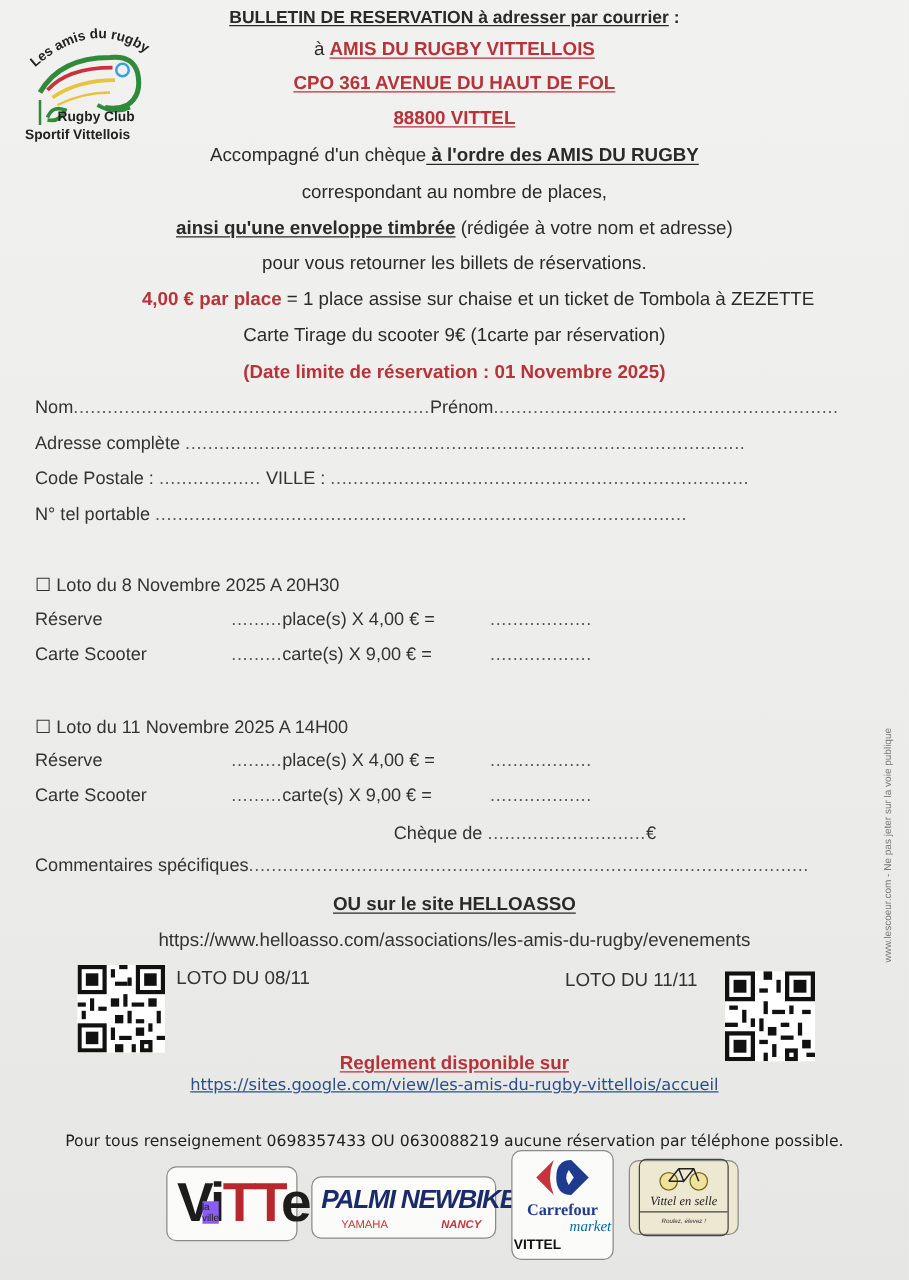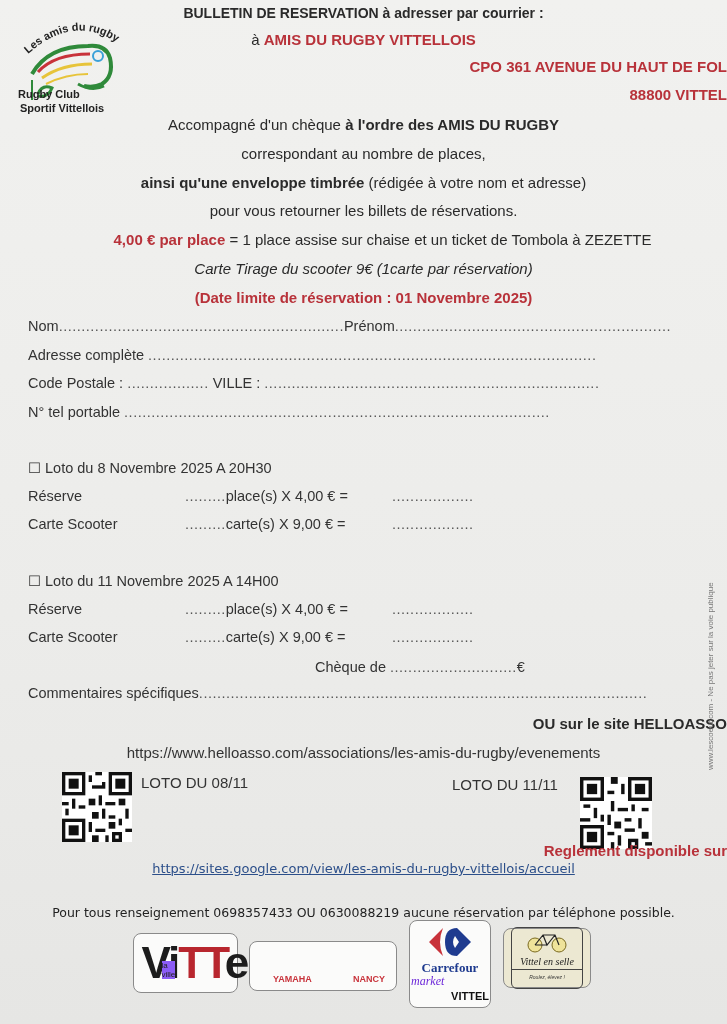--- a/index.html
+++ b/index.html
@@ -7,21 +7,21 @@
     width: 727px; height: 1024px; overflow: hidden;
     background: #eeeeec;
     font-family: "Liberation Sans", sans-serif;
     color: #2a2a2a;
     position: relative;
   }
   .page { position: absolute; inset: 0; background: linear-gradient(180deg,#f1f1ef 0%,#ececea 60%,#e6e6e4 100%); }
   .abs { position: absolute; }
   .center { position: absolute; left: 0; right: 0; text-align: center; white-space: nowrap; }
   .b { font-weight: bold; }
-  .u { text-underline-offset: 2px; text-align: right; }
+  .u { text-decoration: underline; text-underline-offset: 2px; }
   .red { color: #b8323a; }
   .fs15 { font-size: 15px; }
   .fs14 { font-size: 14px; }
   .row { position: absolute; font-size: 14.5px; white-space: nowrap; color: #333; }
   .dots { letter-spacing: 0.5px; color: #555; }
   
   .club-logo { left: 18px; top: 14px; width: 118px; height: 108px; }
   
   .qr { width: 70px; height: 70px; background: #fff; position: absolute; }
   
@@ -42,21 +42,21 @@
       <text font-family="Liberation Sans, sans-serif" font-size="11" font-weight="bold" fill="#222"><textPath href="#arcp">Les amis du rugby</textPath></text>
       <path d="M14,60 Q30,32 70,32 Q88,30 92,44 Q96,62 84,70 Q76,74 66,72" fill="none" stroke="#2f8a3a" stroke-width="4"></path>
       <path d="M20,58 Q36,40 72,40" fill="none" stroke="#c8323a" stroke-width="3"></path>
       <path d="M24,64 Q44,50 74,50" fill="none" stroke="#e7c43a" stroke-width="3"></path>
       <path d="M28,70 Q48,60 70,60" fill="none" stroke="#e7c43a" stroke-width="2"></path>
       <circle cx="80" cy="42" r="5" fill="none" stroke="#3aa0d8" stroke-width="2"></circle>
       <path d="M20,80 Q24,70 34,74 Q30,84 20,82" fill="none" stroke="#2f8a3a" stroke-width="3"></path>
       <path d="M60,70 Q74,78 86,72" fill="none" stroke="#2f8a3a" stroke-width="3"></path>
       <path d="M14,66 L14,86" stroke="#2f8a3a" stroke-width="2"></path>
     </svg>
-    <div class="abs" style="left:0;top:74px;font-size:11px;font-weight:bold;color:#222;white-space:nowrap;">Rugby Club</div>
+    <div class="abs" style="left:28px;top:74px;font-size:11px;font-weight:bold;color:#222;white-space:nowrap;">Rugby Club</div>
     <div class="abs" style="left:2px;top:88px;font-size:11px;font-weight:bold;color:#222;white-space:nowrap;">Sportif Vittellois</div>
   </div>
 
   <div class="center fs14 b" style="top:5px;color:#2a2a2a;">
     <span class="u">BULLETIN DE RESERVATION à adresser par courrier</span><span> :</span>
   </div>
   <div class="center fs15" style="top:31px;">
     <span>à </span><span class="b u red">AMIS DU RUGBY VITTELLOIS</span>
   </div>
   <div class="center fs15 b u red" style="top:58px;">CPO 361 AVENUE DU HAUT DE FOL</div>
@@ -66,21 +66,21 @@
     <span>Accompagné d'un chèque</span><span class="b u"> à l'ordre des AMIS DU RUGBY</span>
   </div>
   <div class="center fs15" style="top:145px;">correspondant au nombre de places,</div>
   <div class="center fs15" style="top:174px;">
     <span class="b u">ainsi qu'une enveloppe timbrée</span><span> (rédigée à votre nom et adresse)</span>
   </div>
   <div class="center fs15" style="top:202px;">pour vous retourner les billets de réservations.</div>
   <div class="center fs15" style="top:231px;padding-left:38px;">
     <span class="b red">4,00 € par place</span><span> = 1 place assise sur chaise et un ticket de Tombola à ZEZETTE</span>
   </div>
-  <div class="center fs15" style="top:260px;font-style:italic;">Carte Tirage du scooter 9€ (1carte par réservation)</div>
+  <div class="center fs15" style="top:260px;">Carte Tirage du scooter 9€ (1carte par réservation)</div>
   <div class="center fs15 b red" style="top:289px;">(Date limite de réservation : 01 Novembre 2025)</div>
 
   <div class="row" style="left:28px;top:318px;">
     <span>Nom</span><span class="dots">...............................................................</span><span>Prénom</span><span class="dots">.............................................................</span>
   </div>
   <div class="row" style="left:28px;top:347px;">
     <span>Adresse complète</span> <span class="dots">...................................................................................................</span>
   </div>
   <div class="row" style="left:28px;top:375px;">
     <span>Code Postale :</span> <span class="dots">..................</span> <span>VILLE :</span> <span class="dots">..........................................................................</span>
@@ -218,35 +218,36 @@
 
   <div class="sponsor" style="left:133px;top:933px;width:105px;height:60px;">
     <div style="position:relative;width:96px;height:52px;">
       <span class="abs" style="left:4px;top:2px;font-size:44px;font-weight:bold;color:#1c1c1c;font-family:'Liberation Sans',sans-serif;letter-spacing:-2px;line-height:48px;"><span>Vi</span><span style="color:#b8262e;">TT</span><span>el</span></span>
       <span class="abs" style="left:24px;top:24px;font-size:8px;color:#222;background:#8b5cf6;line-height:9px;"><span>la</span><br><span>ville</span></span>
     </div>
   </div>
 
   <div class="sponsor" style="left:249px;top:941px;width:148px;height:50px;">
     <div style="position:relative;width:140px;height:42px;">
-      <span class="abs" style="left:20px;top:29px;font-size:9px;font-weight:bold;color:#c8323a;text-align:right;">YAMAHA</span>
-      <span class="abs" style="left:100px;top:29px;font-size:9px;font-weight:bold;color:#c8323a;">NANCY</span>
+      <span class="abs" style="left:4px;top:3px;font-size:21px;font-weight:bold;font-style:italic;color:#1b2a6b;letter-spacing:-1px;white-space:nowrap;">PALMI NEWBIKE</span>
+      <span class="abs" style="left:20px;top:29px;font-size:9px;font-weight:normal;color:#c8323a;text-align:right;">YAMAHA</span>
+      <span class="abs" style="left:100px;top:29px;font-size:9px;font-weight:bold;color:#c8323a;font-style:italic;">NANCY</span>
     </div>
   </div>
 
   <div class="sponsor" style="left:409px;top:920px;width:82px;height:88px;">
     <div style="position:relative;width:78px;height:88px;">
       <svg class="abs" style="left:14px;top:6px;" width="50" height="32" viewBox="0 0 50 32">
         <path d="M18,2 L4,16 L18,30 Q12,16 18,2Z" fill="#c8323a"></path>
         <path d="M32,2 Q20,2 20,16 Q20,30 32,30 L46,16 Z" fill="#1f3b8f"></path>
         <path d="M30,10 Q26,16 30,22 L34,16Z" fill="#fbfbfa"></path>
       </svg>
       <div class="abs b" style="left:0;right:0;top:40px;text-align:center;font-family:'Liberation Serif',serif;font-size:13px;color:#1f3b8f;">Carrefour</div>
-      <div class="abs" style="left:0;right:0;top:54px;text-align:left;font-family:'Liberation Serif',serif;font-style:italic;font-size:12px;color:#6d28d9;">market</div>
-      <div class="abs b" style="left:0;right:0;top:70px;text-align:right;font-size:11px;color:#111;">VITTEL</div>
+      <div class="abs" style="left:0;right:0;top:54px;text-align:right;font-family:'Liberation Serif',serif;font-style:italic;font-size:12px;color:#0369a1;">market</div>
+      <div class="abs b" style="left:0;right:0;top:70px;text-align:left;font-size:11px;color:#111;">VITTEL</div>
     </div>
   </div>
 
   <div class="sponsor" style="left:503px;top:928px;width:88px;height:60px;background:#ece8d2;">
     <div style="position:relative;width:72px;height:62px;border:1.5px solid #444;border-radius:6px;box-sizing:border-box;">
       <svg class="abs" style="left:14px;top:3px;" width="42" height="22" viewBox="0 0 42 22">
         <circle cx="9" cy="14" r="7" fill="#efe39a" stroke="#7a6a20" stroke-width="1"></circle>
         <circle cx="33" cy="14" r="7" fill="#efe39a" stroke="#7a6a20" stroke-width="1"></circle>
         <path d="M9,14 L17,4 L29,4 L33,14 M17,4 L21,14 L29,4 M21,14 L9,14" fill="none" stroke="#222" stroke-width="1.2"></path>
       </svg>

